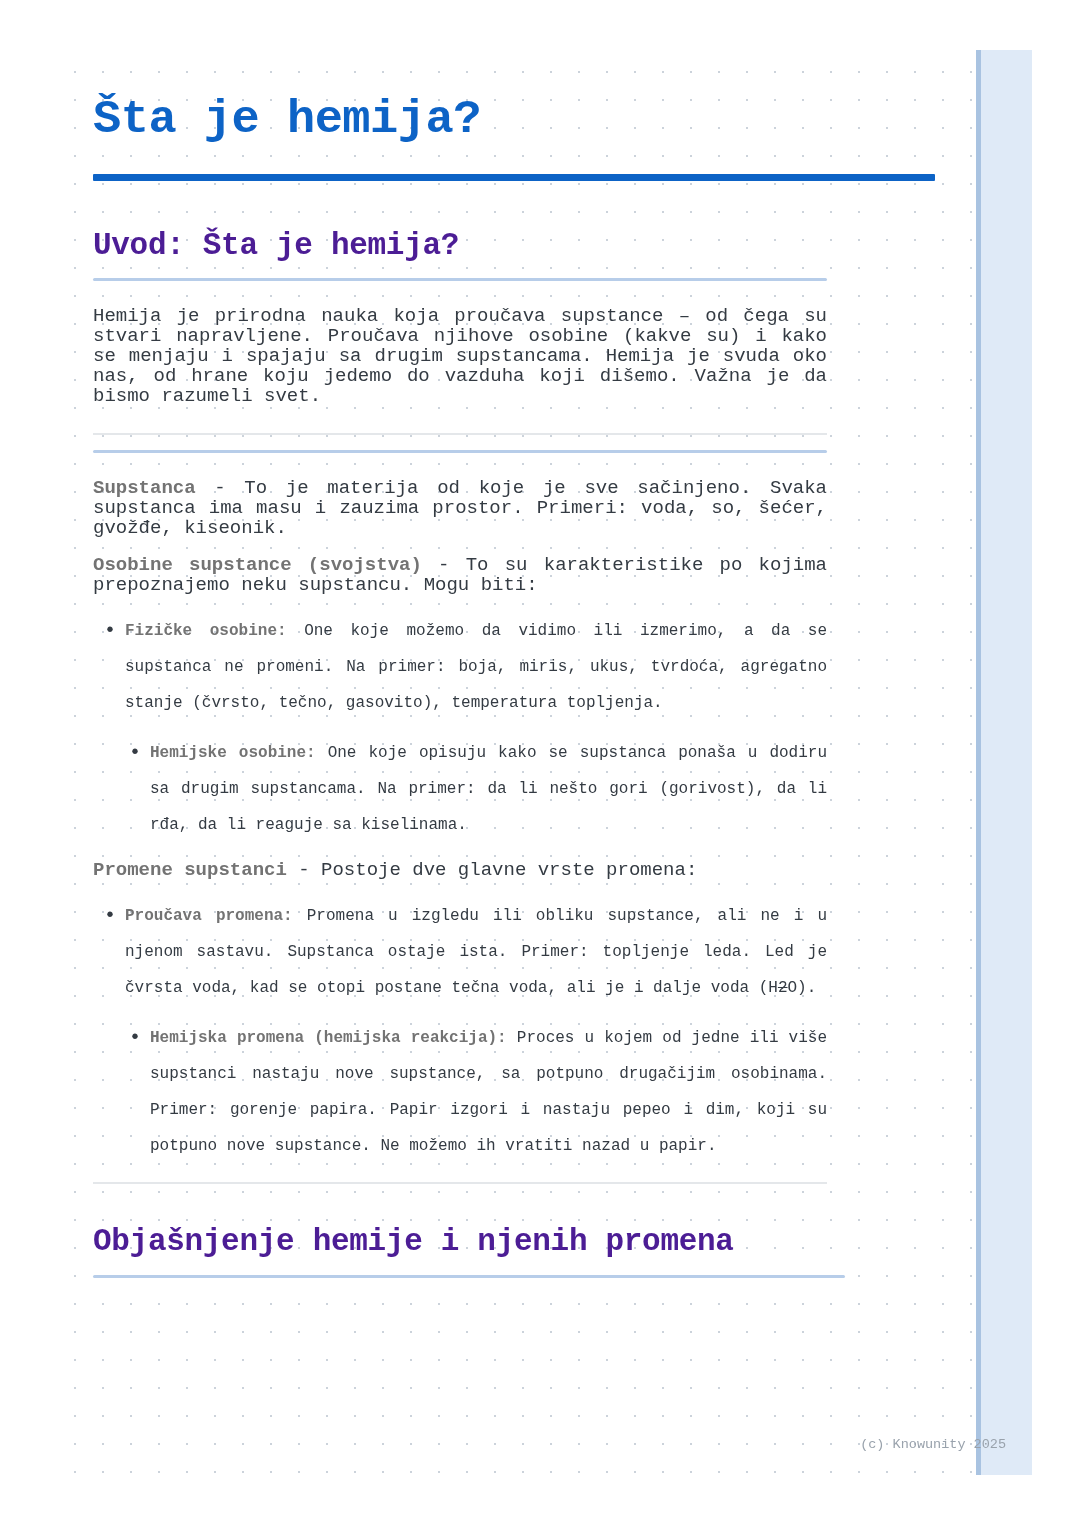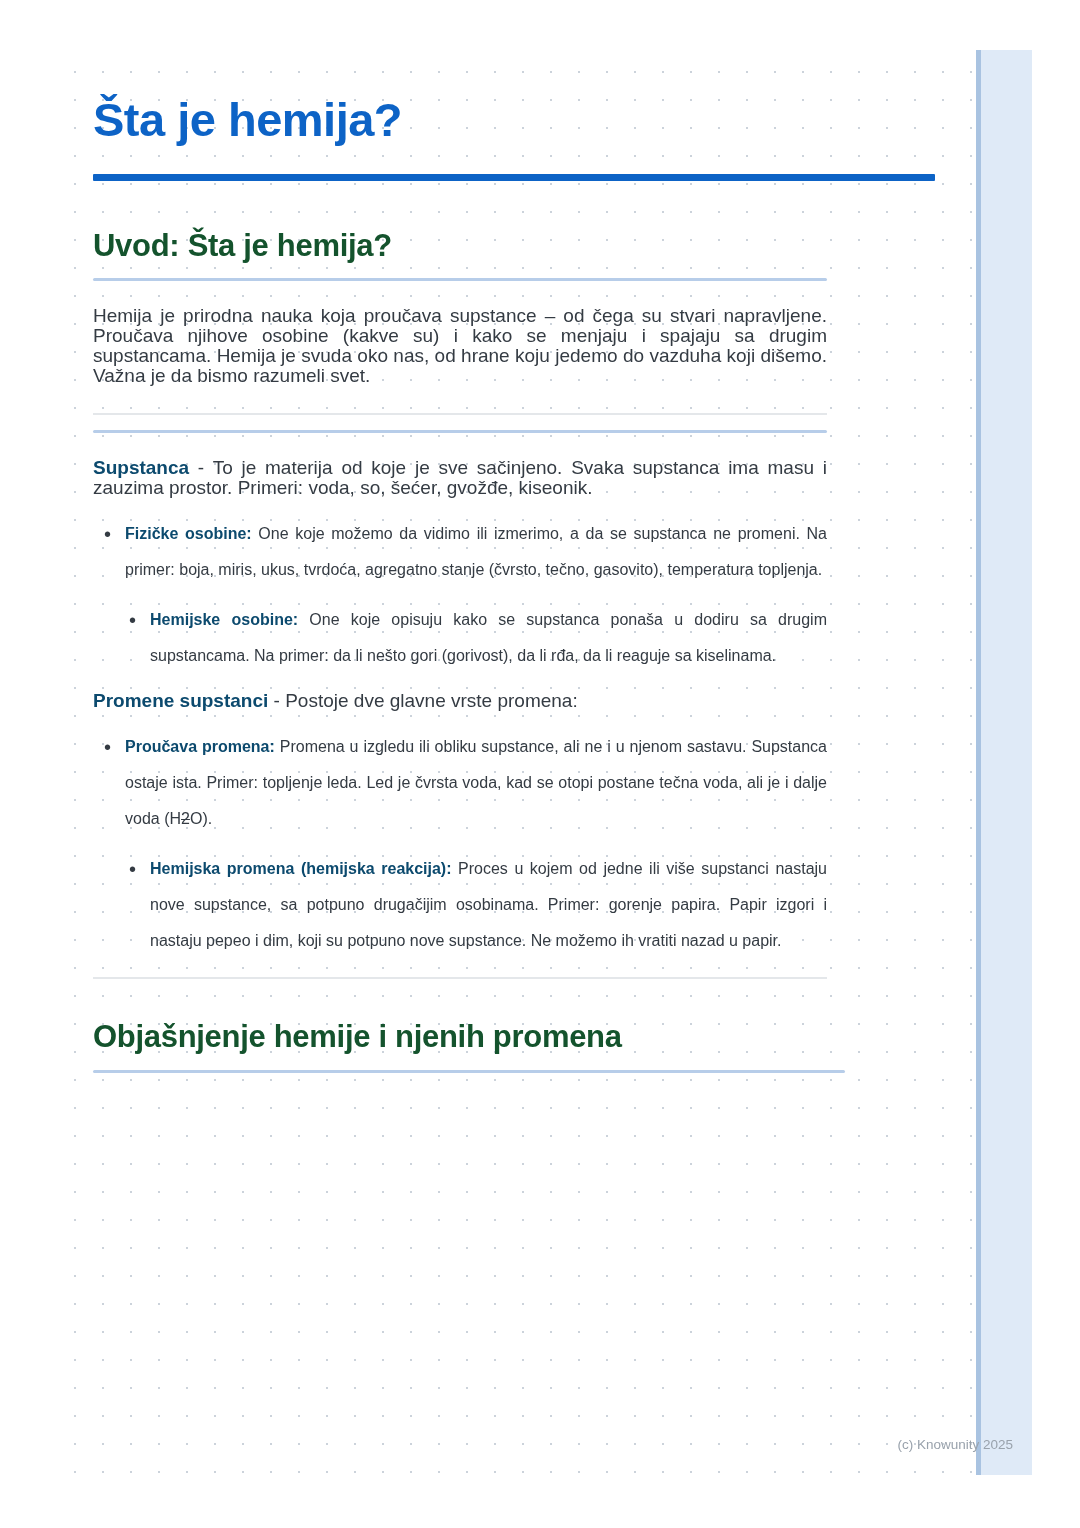--- a/index.html
+++ b/index.html
@@ -6,20 +6,21 @@
   body {
     font-family: "Liberation Sans", "DejaVu Sans", sans-serif;
     background: #ffffff;
   }
   .page {
     position: relative;
     width: 1080px;
     height: 1528px;
     background: #ffffff;
     overflow: hidden;
+    font-family: Liberation Mono, monospace;
   }
   
   .dot-grid {
     position: absolute;
     left: 55px;
     top: 50px;
     width: 977px;
     height: 1425px;
     background-image: radial-gradient(circle, #ccd3db 1.4px, rgba(0,0,0,0) 1.5px);
     background-size: 28px 28px;
@@ -59,41 +60,41 @@
     height: 7px;
     background: #0d63c6;
     border-radius: 1px;
   }
   h2 {
     margin: 0;
     font-size: 31px;
     line-height: 1.15;
     font-weight: 700;
     letter-spacing: -0.3px;
-    color: #14532d;
+    color: #4c1d95;
   }
   .h2-intro        { margin-top: 47px; }
   .h2-key          { margin-top: 45px; }
   .h2-explanation  { margin-top: 40px; }
   .heading-underline {
     margin-top: 15px;
     width: 734px;
     height: 3px;
     background: #b7cde9;
     border-radius: 2px;
   }
   .heading-underline.wide { width: 752px; }
   p.body {
     margin: 25px 0 0 0;
     font-size: 19px;
     line-height: 20px;
     text-align: justify;
   }
   p.body.tight { margin-top: 17px; }
-  strong.lead { font-weight: 700; color: #0c4a6e; }
+  strong.lead { font-weight: 700; color: #737373; }
   ul.bullets {
     margin: 18px 0 0 0;
     padding: 0 0 0 32px;
     list-style: none;
   }
   ul.bullets li {
     position: relative;
     margin: 0 0 14px 0;
     font-size: 16px;
     line-height: 36px;
@@ -111,21 +112,21 @@
   .divider {
     margin-top: 27px;
     width: 734px;
     height: 2px;
     background: #e4e7ea;
   }
   .divider.second { margin-top: 18px; }
   .struck { text-decoration: line-through; }
   .footer {
     position: absolute;
-    right: 67px;
+    right: 74px;
     top: 1437px;
     font-size: 13.5px;
     color: #99a2ac;
     z-index: 3;
   }
 </style>
 </head>
 <body>
 
 <div class="page">
@@ -142,20 +143,21 @@
     <div class="heading-underline"></div>
 
     <p class="body">Hemija je prirodna nauka koja proučava supstance – od čega su stvari napravljene. Proučava njihove osobine (kakve su) i kako se menjaju i spajaju sa drugim supstancama. Hemija je svuda oko nas, od hrane koju jedemo do vazduha koji dišemo. Važna je da bismo razumeli svet.</p>
 
     <div class="divider"></div>
 
     <div class="heading-underline"></div>
 
     <p class="body"><strong class="lead">Supstanca</strong><span> - To je materija od koje je sve sačinjeno. Svaka supstanca ima masu i zauzima prostor. Primeri: voda, so, šećer, gvožđe, kiseonik.</span></p>
 
+    <p class="body tight"><strong class="lead">Osobine supstance (svojstva)</strong><span> - To su karakteristike po kojima prepoznajemo neku supstancu. Mogu biti:</span></p>
 
     <ul class="bullets">
       <li><strong class="lead">Fizičke osobine:</strong><span> One koje možemo da vidimo ili izmerimo, a da se supstanca ne promeni. Na primer: boja, miris, ukus, tvrdoća, agregatno stanje (čvrsto, tečno, gasovito), temperatura topljenja.</span></li>
       <li><strong class="lead">Hemijske osobine:</strong><span> One koje opisuju kako se supstanca ponaša u dodiru sa drugim supstancama. Na primer: da li nešto gori (gorivost), da li rđa, da li reaguje sa kiselinama.</span></li>
     </ul>
 
     <p class="body tight"><strong class="lead">Promene supstanci</strong><span> - Postoje dve glavne vrste promena:</span></p>
 
     <ul class="bullets">
       <li><strong class="lead">Proučava promena:</strong><span> Promena u izgledu ili obliku supstance, ali ne i u njenom sastavu. Supstanca ostaje ista. Primer: topljenje leda. Led je čvrsta voda, kad se otopi postane tečna voda, ali je i dalje voda (H</span><span class="struck">2</span><span>O).</span></li>

